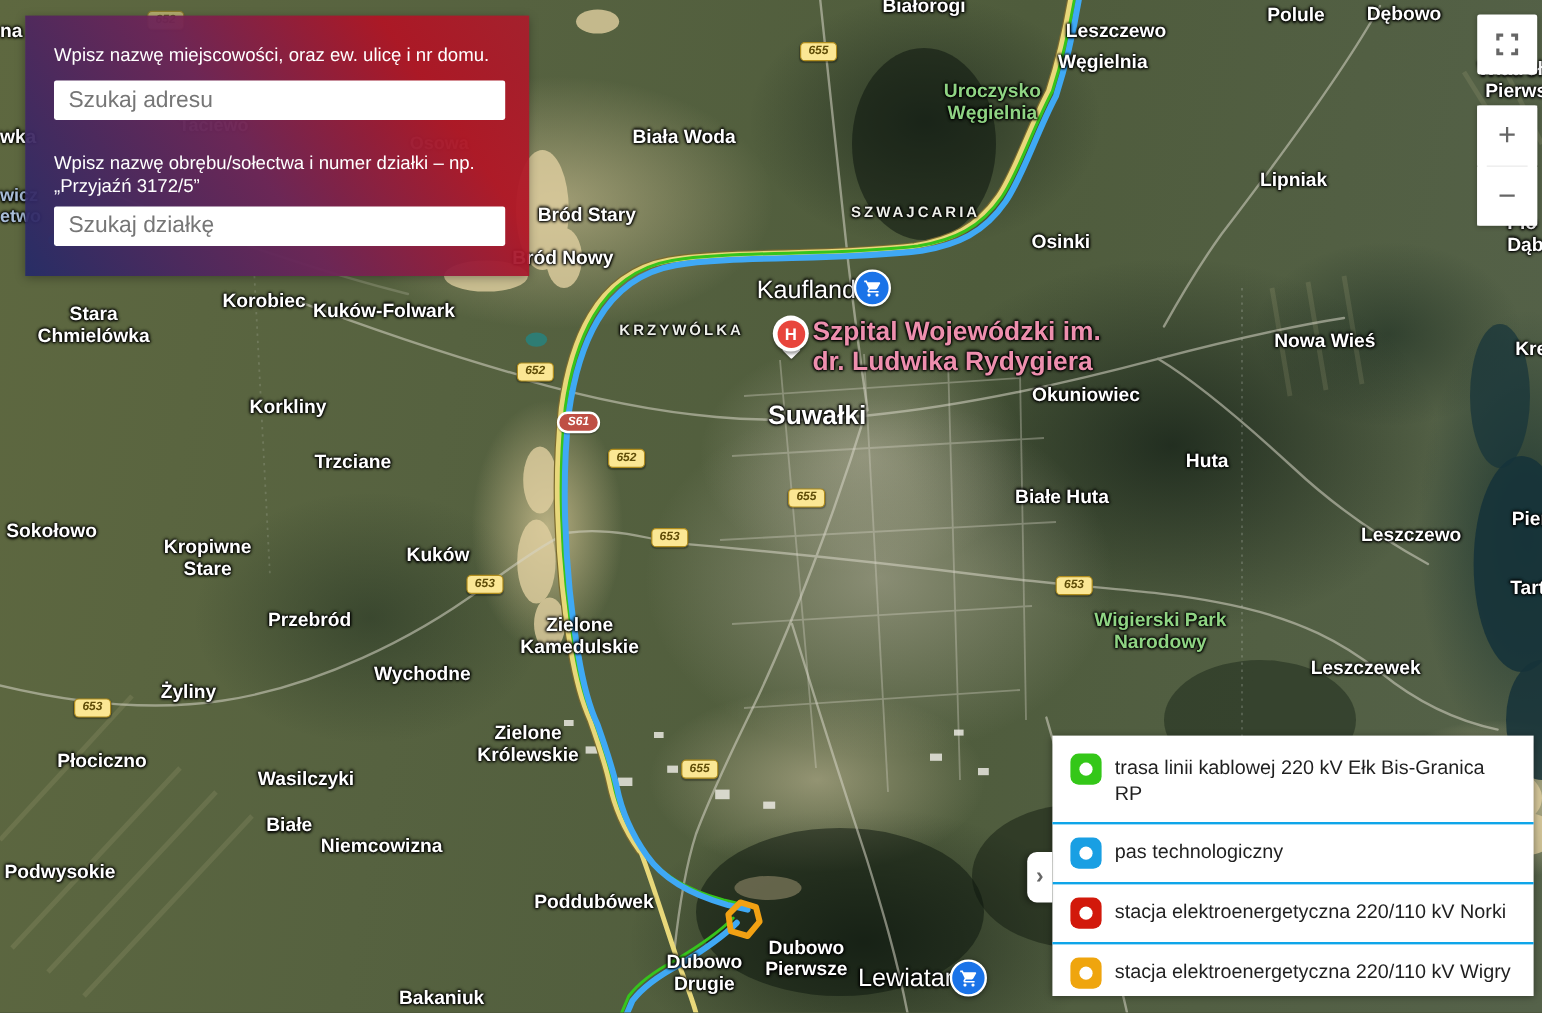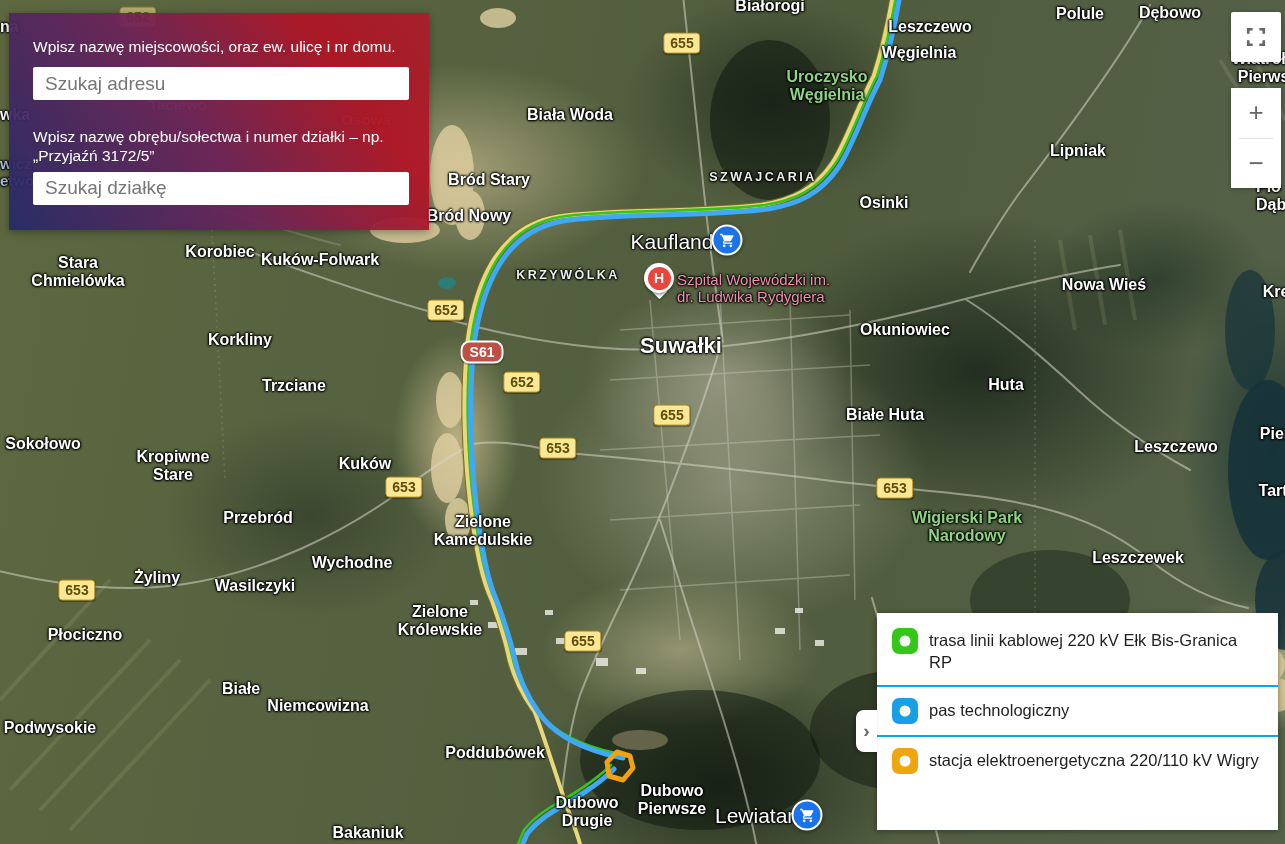--- a/index.html
+++ b/index.html
@@ -30,45 +30,45 @@
   #labels-layer,#badges-layer,#markers-layer{position:absolute;inset:0;pointer-events:none;}
   .map-label{position:absolute;transform:translate(-50%,-50%);text-align:center;
     white-space:pre-line;color:#fff;font-weight:700;font-size:16px;line-height:1.14;
     text-shadow:0 0 3px rgba(0,0,0,.95),0 1px 2px rgba(0,0,0,.85),0 -1px 2px rgba(0,0,0,.6),
                 1px 0 2px rgba(0,0,0,.7),-1px 0 2px rgba(0,0,0,.7);}
   .map-label.align-left{transform:translate(0,-50%);text-align:left;}
   .map-label.city{font-size:22px;font-weight:600;}
   .map-label.district{font-size:12.5px;letter-spacing:2.5px;color:#eceee8;}
   .map-label.park{color:#8fd483;font-size:16px;}
   .map-label.poi-white{font-size:21px;font-weight:500;}
-  .map-label.poi-pink{color:#ee8fae;font-size:15px;font-weight:400;}
+  .map-label.poi-pink{color:#ee8fae;font-size:22px;font-weight:700;}
   .map-label.faint{opacity:.45;font-size:15px;}
   .map-label.water{color:#a9bdd8;font-size:15px;}
   
   .road-badge{position:absolute;transform:translate(-50%,-50%);
     background:#fbe794;border:1.5px solid #b08d1e;color:#5f4d08;
-    font-size:14px;font-weight:700;padding:1px 6px;border-radius:4px;line-height:1.2;
-    box-shadow:0 1px 1px rgba(0,0,0,.3);}
+    font-size:10px;font-weight:700;padding:1px 6px;border-radius:4px;line-height:1.2;
+    box-shadow:0 1px 1px rgba(0,0,0,.3);font-style:italic;}
   .road-badge.red{background:#bf5045;border:2px solid #fff;color:#fff;border-radius:9px;
     padding:1px 7px;}
   .road-badge.faint{opacity:.55;}
   
   .marker{position:absolute;transform:translate(-50%,-50%);pointer-events:auto;}
   .marker.cart{width:31px;height:31px;border-radius:50%;background:#1a73e8;
     border:2.5px solid #fff;display:flex;align-items:center;justify-content:center;
     box-shadow:0 1px 4px rgba(0,0,0,.5);}
   .marker.hospital{width:30px;height:40px;}
   .pin-head{width:30px;height:30px;background:#fff;border-radius:50%;display:flex;
     align-items:center;justify-content:center;box-shadow:0 2px 3px rgba(0,0,0,.4);position:relative;z-index:1;}
   .pin-inner{width:23px;height:23px;background:#e8453c;border-radius:50%;color:#fff;
     font-weight:700;font-size:14px;display:flex;align-items:center;justify-content:center;}
   .pin-tail{width:11px;height:11px;background:#fff;transform:rotate(45deg);
     margin:-7px auto 0;border-radius:1px;box-shadow:1px 1px 2px rgba(0,0,0,.3);}
   
-  #search-panel{position:absolute;left:9px;top:13px;width:420px;height:217px;
+  #search-panel{position:absolute;left:21px;top:13px;width:420px;height:217px;
     padding:25px 28px 0 24px;color:#fff;
     background:linear-gradient(55deg,rgba(36,42,104,.94) 0%,rgba(109,35,87,.94) 45%,rgba(176,20,36,.94) 78%,rgba(169,29,44,.94) 100%);
     box-shadow:0 2px 8px rgba(0,0,0,.35);}
   .sp-label{font-size:15.5px;line-height:1.18;white-space:pre-line;}
   .sp-input{display:block;width:376px;height:33px;margin-top:11px;border:none;border-radius:2px;
     padding:0 12px;font-size:19px;color:#333;font-family:inherit;background:#fff;outline:none;}
   .sp-input::placeholder{color:#767676;opacity:1;}
   #sp-label2{margin-top:28px;}
   #sp-input2{margin-top:7px;}
   
@@ -213,21 +213,21 @@
         <div class="map-label town" style="left: 320px; top: 260px;">Kuków-Folwark</div>
         <div class="map-label town" style="left: 240px; top: 340px;">Korkliny</div>
         <div class="map-label town" style="left: 294px; top: 386px;">Trzciane</div>
         <div class="map-label town" style="left: 43px; top: 444px;">Sokołowo</div>
         <div class="map-label town" style="left: 173px; top: 466px;">Kropiwne
 Stare</div>
         <div class="map-label town" style="left: 365px; top: 464px;">Kuków</div>
         <div class="map-label town" style="left: 258px; top: 518px;">Przebród</div>
         <div class="map-label town" style="left: 352px; top: 563px;">Wychodne</div>
         <div class="map-label town" style="left: 157px; top: 578px;">Żyliny</div>
-        <div class="map-label town" style="left: 255px; top: 586px;">Wasilczyki</div>
+        <div class="map-label town" style="left: 255px; top: 650px;">Wasilczyki</div>
         <div class="map-label town" style="left: 85px; top: 635px;">Płociczno</div>
         <div class="map-label town" style="left: 229px; top: 689px; margin-left: 12px;">Białe</div>
         <div class="map-label town" style="left: 318px; top: 706px;">Niemcowizna</div>
         <div class="map-label town" style="left: 50px; top: 728px;">Podwysokie</div>
         <div class="map-label town" style="left: 483px; top: 531px;">Zielone
 Kamedulskie</div>
         <div class="map-label town" style="left: 440px; top: 621px;">Zielone
 Królewskie</div>
         <div class="map-label town" style="left: 495px; top: 753px;">Poddubówek</div>
         <div class="map-label town" style="left: 672px; top: 800px;">Dubowo
@@ -325,20 +325,24 @@
     <div id="legend-rows">
         <div class="legend-row">
           <span class="legend-icon" style="background: rgb(52, 199, 24);"></span>
           <span class="legend-text">trasa linii kablowej 220 kV Ełk Bis-Granica RP</span>
         </div>
         <div class="legend-row">
           <span class="legend-icon" style="background: rgb(25, 159, 227);"></span>
           <span class="legend-text">pas technologiczny</span>
         </div>
         <div class="legend-row">
+          <span class="legend-icon" style="background: rgb(210, 25, 11);"></span>
+          <span class="legend-text">stacja elektroenergetyczna 220/110 kV Norki</span>
+        </div>
+        <div class="legend-row">
           <span class="legend-icon" style="background: rgb(239, 165, 14);"></span>
           <span class="legend-text">stacja elektroenergetyczna 220/110 kV Wigry</span>
         </div>
       </div>
   </div>
 
   <button class="map-btn" id="fullscreen-btn">
     <svg width="20" height="20" viewBox="0 0 18 18">
       <path d="M2 6 V2 H6 M12 2 H16 V6 M16 12 V16 H12 M6 16 H2 V12" fill="none" stroke="#666" stroke-width="2.4"></path>
     </svg>

